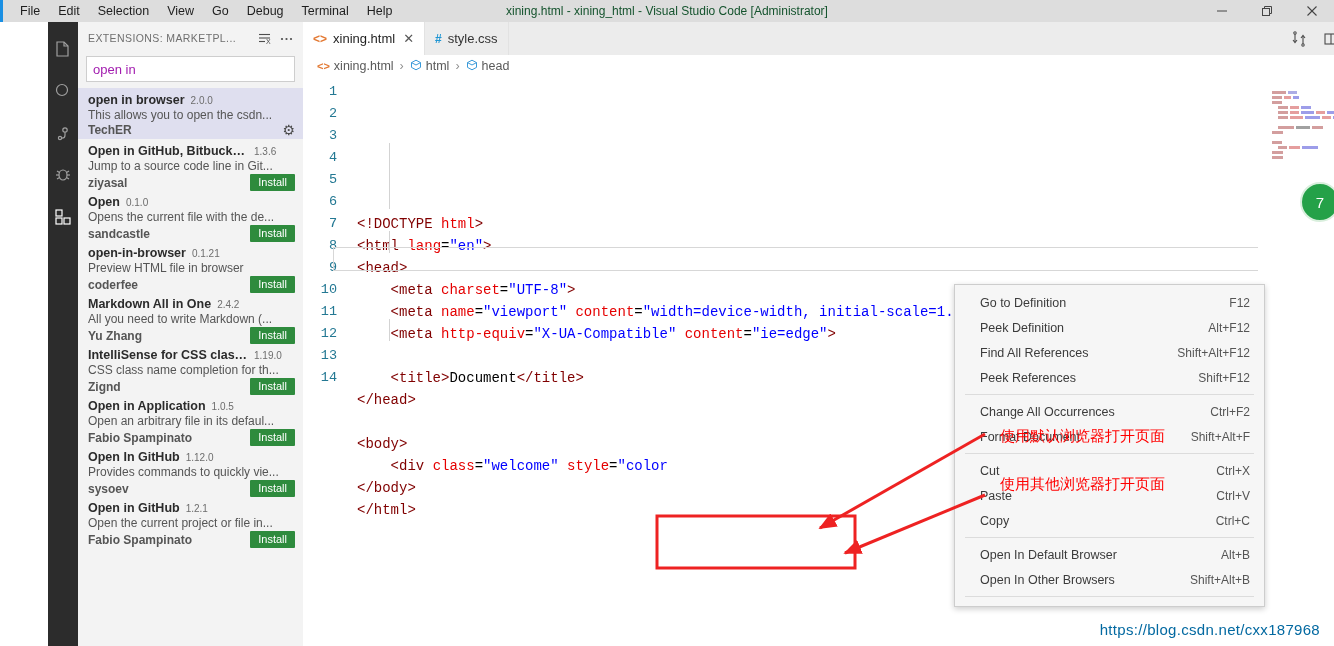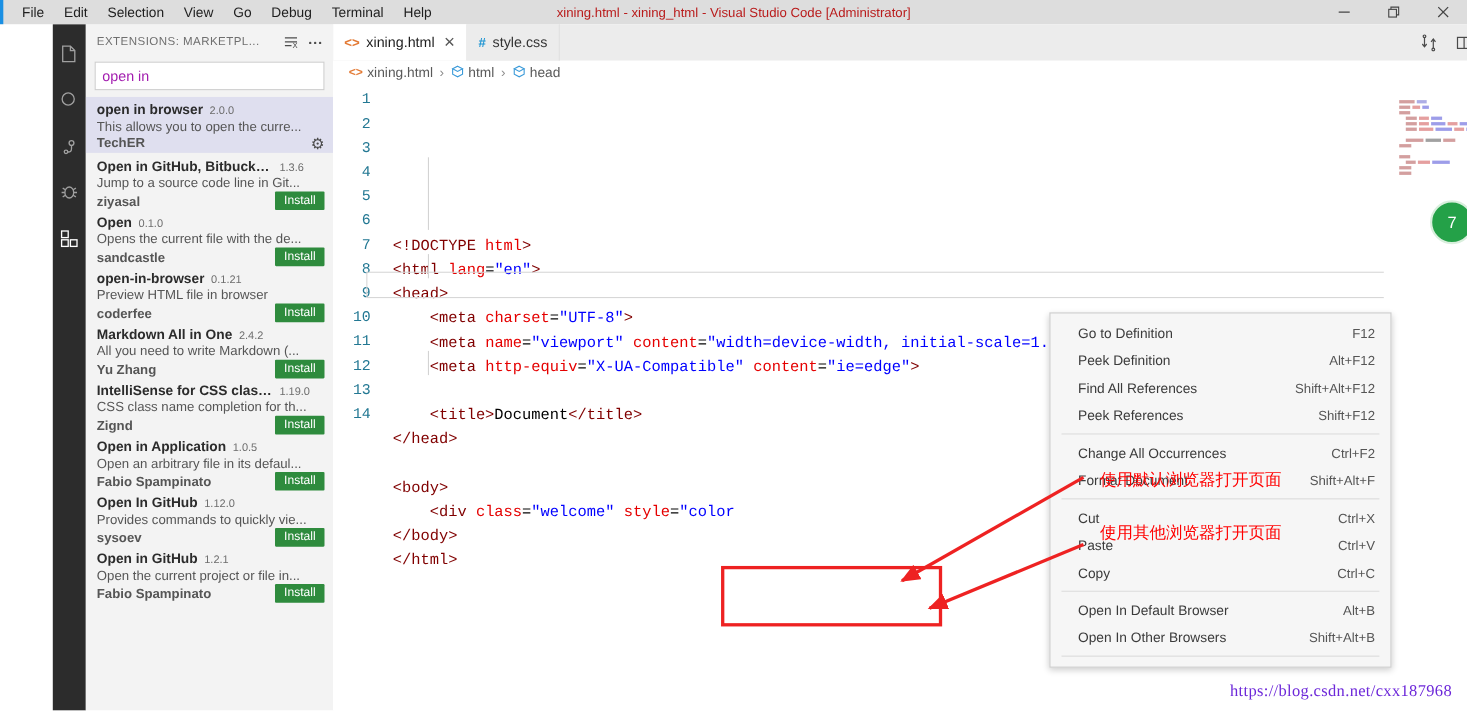--- a/index.html
+++ b/index.html
@@ -12,21 +12,21 @@
   
   .titlebar{
     height:22px;background:#dddddd;display:flex;align-items:center;
     position:relative;font-size:12px;color:#2b2b2b;
   }
   .tb-accent{width:3px;height:22px;background:#1a8fe3;}
   .menu{display:flex;align-items:flex-end;margin-left:8px;}
   .menu-item{padding:2px 9px;font-size:12.5px;color:#1e1e1e;cursor:default;}
   .tb-title{
     position:absolute;left:0;right:0;text-align:center;
-    font-size:12px;color:#b91c1c;pointer-events:none;
+    font-size:12px;color:#14532d;pointer-events:none;
   }
   .win-ctrls{position:absolute;right:0;top:0;height:22px;display:flex;}
   .win-btn{width:45px;height:22px;display:flex;align-items:center;justify-content:center;color:#444;font-size:12px;}
   .win-btn svg{display:block;}
   
   .shell{display:flex;height:624px;width:1334px;padding-left:48px;}
   
   .activitybar{
     width:30px;background:#2c2c2c;display:flex;flex-direction:column;
     align-items:center;padding-top:6px;flex:0 0 30px;
@@ -120,22 +120,22 @@
   .ctx-label{flex:1;white-space:nowrap;}
   .ctx-key{color:#555;font-size:12px;}
   .ctx-sep{height:1px;background:#dcdcdc;margin:4px 10px;}
   
   .anno-layer{position:absolute;left:0;top:0;width:1334px;height:646px;pointer-events:none;z-index:60;}
   .anno-text{
     position:absolute;color:#ff0000;font-size:15px;
     font-family:"DejaVu Sans","Liberation Sans",sans-serif;white-space:nowrap;
   }
   .watermark{
-    position:absolute;right:14px;bottom:8px;color:#6d28d9;font-size:15px;
-    font-family:Liberation Serif, serif;letter-spacing:.3px;z-index:55;
+    position:absolute;right:14px;bottom:8px;color:#0369a1;font-size:15px;
+    font-family:Liberation Sans, sans-serif;letter-spacing:.3px;z-index:55;
   }
   .notif-badge{
     position:absolute;right:-6px;top:182px;width:36px;height:36px;border-radius:50%;
     background:#24a148;border:2px solid #d9efdd;z-index:70;
     display:flex;align-items:center;justify-content:center;color:#fff;font-size:15px;
   }
 </style>
 </head>
 <body>
 
@@ -235,21 +235,21 @@
     </div>
     <div class="sb-search">
       <input type="text" value="open in" placeholder="Search Extensions in Marketplace" style="">
     </div>
     <div class="ext-list" id="ext-list">
         <div class="ext-item selected">
           <div class="ext-row1">
             <span class="ext-name">open in browser</span>
             <span class="ext-ver">2.0.0</span>
           </div>
-          <div class="ext-desc">This allows you to open the curre...</div>
+          <div class="ext-desc">This allows you to open the csdn...</div>
           <div class="ext-row3">
             <span class="ext-pub">TechER</span>
             <span class="ext-gear">⚙</span>
           </div>
         </div>
         <div class="ext-item">
           <div class="ext-row1">
             <span class="ext-name">Open in GitHub, Bitbucke...</span>
             <span class="ext-ver">1.3.6</span>
           </div>

